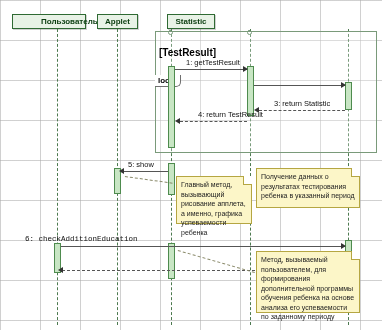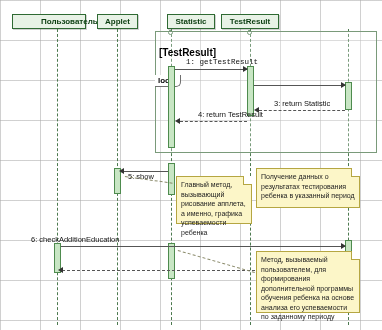--- a/index.html
+++ b/index.html
@@ -129,23 +129,20 @@
 
   <div class="head" style="left:12px; top:14px; width:74px;padding-left:28px;">
     <span>Пользователь</span>
   </div>
   <div class="head" style="left:97px; top:14px; width:41px;">
     <span>Applet</span>
   </div>
   <div class="head" style="left:147px; top:14px; width:48px;margin-left:20px;">
     <span>Statistic</span>
   </div>
-  <div class="head" style="left:221px; top:14px; width:58px;">
-    <span>TestResult</span>
-  </div>
 
   <div class="lifeline" style="left:57px;  top:29px; height:296px;"></div>
   <div class="lifeline" style="left:117px; top:29px; height:296px;"></div>
   <div class="lifeline" style="left:171px; top:29px; height:296px;"></div>
   <div class="lifeline" style="left:250px; top:29px; height:296px;"></div>
   <div class="lifeline" style="left:348px; top:29px; height:296px;"></div>
 
   <div style="position:absolute;left:250px;top:30px;width:5px;height:5px;border:1px solid #4d7a50;border-radius:50%;background:#fff;margin-left:-3px;"></div>
   <div style="position:absolute;left:171px;top:30px;width:5px;height:5px;border:1px solid #4d7a50;border-radius:50%;background:#fff;margin-left:-3px;"></div>
 
@@ -164,48 +161,48 @@
 
   <div class="activation" style="left:114px; top:168px; height:26px;"></div>
   <div class="activation" style="left:168px; top:163px; height:32px;"></div>
 
   <div class="activation" style="left:54px; top:243px; height:30px;"></div>
   <div class="activation" style="left:168px; top:243px; height:36px;"></div>
   <div class="activation" style="left:345px; top:240px; height:24px;"></div>
 
   <div class="msg-line" style="left:175px; top:69px; width:72px;"></div>
   <div class="arrow-r" style="left:243px; top:66px;"></div>
-  <div class="msg-label" style="left:186px; top:58px;font-family:Liberation Mono, monospace;">
+  <div class="msg-label" style="left:186px; top:58px;">
     <span>1: getTestResult</span>
   </div>
 
   <div class="msg-line" style="left:254px; top:85px; width:91px;"></div>
   <div class="arrow-r" style="left:341px; top:82px;"></div>
 
   <div class="msg-line dashed" style="left:259px; top:110px; width:86px;"></div>
   <div class="arrow-l" style="left:254px; top:107px;"></div>
   <div class="msg-label" style="left:274px; top:99px;">
     <span>3: return Statistic</span>
   </div>
 
   <div class="msg-line dashed" style="left:180px; top:121px; width:67px;"></div>
   <div class="arrow-l" style="left:175px; top:118px;"></div>
   <div class="msg-label" style="left:198px; top:110px;">
     <span>4: return TestResult</span>
   </div>
 
   <div class="msg-line" style="left:123px; top:171px; width:45px;"></div>
   <div class="arrow-l" style="left:119px; top:168px;"></div>
-  <div class="msg-label" style="left:128px; top:160px;margin-top:12px;">
+  <div class="msg-label" style="left:128px; top:160px;">
     <span>5: show</span>
   </div>
 
   <div class="msg-line" style="left:61px; top:246px; width:284px;"></div>
   <div class="arrow-r" style="left:341px; top:243px;"></div>
-  <div class="msg-label" style="left:31px; top:235px;">
+  <div class="msg-label" style="left:25px; top:235px;font-family:Liberation Mono, monospace;">
     <span>6: checkAdditionEducation</span>
   </div>
 
   <div class="msg-line dashed" style="left:62px; top:270px; width:283px;"></div>
   <div class="arrow-l" style="left:58px; top:267px;"></div>
 
   <div class="note-anchor" style="left:125px; top:176px; width:48px; transform: rotate(8deg);"></div>
   <div class="note" style="left:176px; top:176px; width:76px; height:48px;">
     <div class="note-fold"></div>
     <span>Главный метод, вызывающий рисование апплета, а именно, графика успеваемости ребенка</span>

